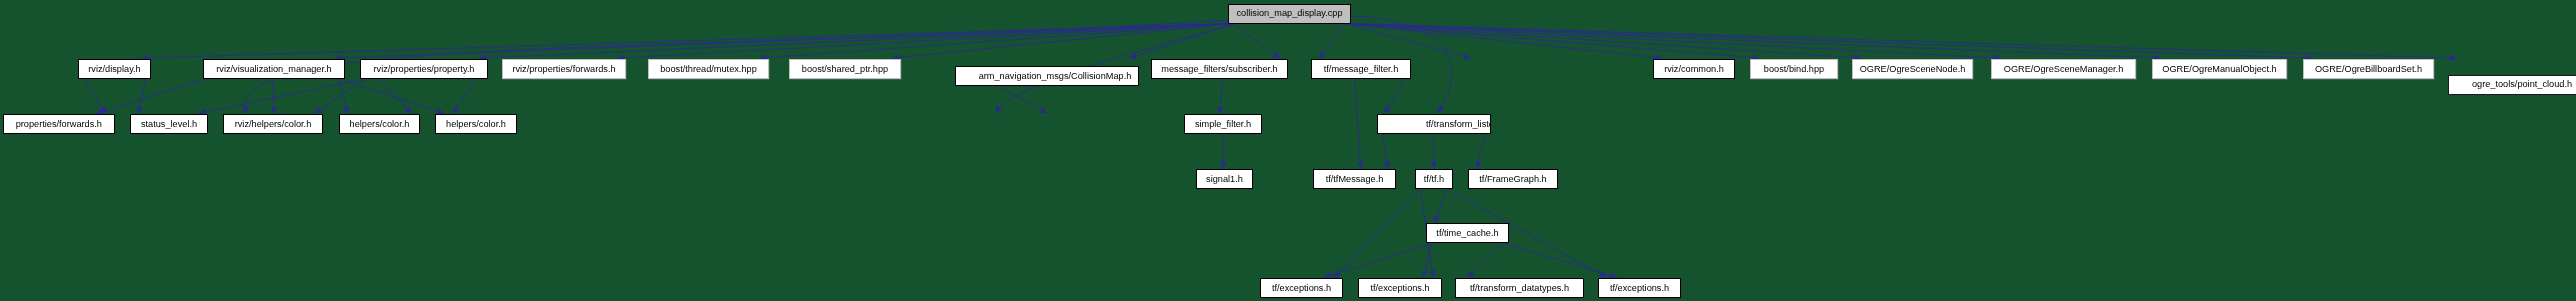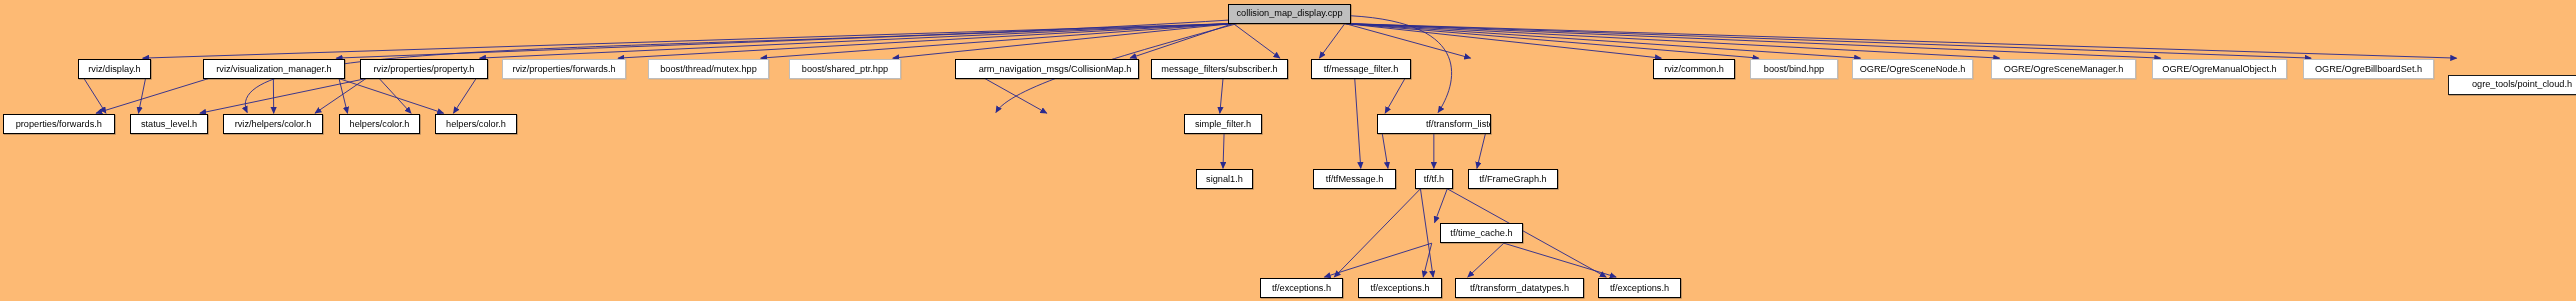--- a/index.html
+++ b/index.html
@@ -1,20 +1,20 @@
 <!DOCTYPE html>
 <html style="font-size:11.3px"><head>
 <meta charset="utf-8">
 <style>
   html, body { margin: 0; padding: 0; background: #ffffff; }
   #canvas {
     position: relative;
     width: 2576px;
     height: 302px;
-    background: #fdba74;
+    background: #14532d;
     font-family: "Liberation Sans", "DejaVu Sans", sans-serif;
     overflow: hidden;
   }
   #edge-layer {
     position: absolute;
     left: 0; top: 0;
     width: 2576px; height: 302px;
     pointer-events: none;
   }
   .node {
@@ -107,40 +107,40 @@
       </g>
   </svg>
 
 <div class="node root" style="left: 1228px; top: 3.5px; width: 123px;">collision_map_display.cpp</div>
     <div class="node" style="left: 78px; top: 59px; width: 73px;">rviz/display.h</div>
     <div class="node" style="left: 203px; top: 59px; width: 142px;">rviz/visualization_manager.h</div>
     <div class="node" style="left: 360px; top: 59px; width: 128px;">rviz/properties/property.h</div>
     <div class="node light" style="left: 502px; top: 59px; width: 124px;">rviz/properties/forwards.h</div>
     <div class="node light" style="left: 648px; top: 59px; width: 121px;">boost/thread/mutex.hpp</div>
     <div class="node light" style="left: 789px; top: 59px; width: 112px;">boost/shared_ptr.hpp</div>
-    <div class="node" style="left: 955px; top: 59px; width: 184px; padding-left: 16px;">arm_navigation_msgs/CollisionMap.h</div>
+    <div class="node" style="left: 955px; top: 66px; width: 184px; padding-left: 16px;">arm_navigation_msgs/CollisionMap.h</div>
     <div class="node" style="left: 1151px; top: 59px; width: 137px;">message_filters/subscriber.h</div>
     <div class="node" style="left: 1311px; top: 59px; width: 100px;">tf/message_filter.h</div>
     <div class="node" style="left: 1653px; top: 59px; width: 82px;">rviz/common.h</div>
     <div class="node light" style="left: 1750px; top: 59px; width: 88px;">boost/bind.hpp</div>
     <div class="node light" style="left: 1852px; top: 59px; width: 121px;">OGRE/OgreSceneNode.h</div>
     <div class="node light" style="left: 1991px; top: 59px; width: 145px; text-align: center;">OGRE/OgreSceneManager.h</div>
     <div class="node light" style="left: 2152px; top: 59px; width: 135px;">OGRE/OgreManualObject.h</div>
     <div class="node light" style="left: 2303px; top: 59px; width: 131px;">OGRE/OgreBillboardSet.h</div>
     <div class="node bold" style="left: 2448px; top: 75px; width: 148px;">ogre_tools/point_cloud.h</div>
     <div class="node" style="left: 2.8px; top: 114px; width: 112px;">properties/forwards.h</div>
     <div class="node" style="left: 130px; top: 114px; width: 78px;">status_level.h</div>
     <div class="node" style="left: 223px; top: 114px; width: 100px;">rviz/helpers/color.h</div>
     <div class="node" style="left: 339px; top: 114px; width: 81px;">helpers/color.h</div>
     <div class="node" style="left: 435px; top: 114px; width: 82px;">helpers/color.h</div>
     <div class="node" style="left: 1184px; top: 114px; width: 78px;">simple_filter.h</div>
     <div class="node" style="left: 1377px; top: 114px; width: 114px; padding-left: 48px;">tf/transform_listener.h</div>
     <div class="node" style="left: 1196px; top: 169px; width: 57px;">signal1.h</div>
     <div class="node" style="left: 1313px; top: 169px; width: 83px;">tf/tfMessage.h</div>
     <div class="node" style="left: 1415px; top: 169px; width: 38px;">tf/tf.h</div>
     <div class="node" style="left: 1468px; top: 169px; width: 90px;">tf/FrameGraph.h</div>
-    <div class="node" style="left: 1426px; top: 223px; width: 83px; margin-left: 14px;">tf/time_cache.h</div>
+    <div class="node" style="left: 1426px; top: 223px; width: 83px;">tf/time_cache.h</div>
     <div class="node" style="left: 1260px; top: 278px; width: 83px;">tf/exceptions.h</div>
     <div class="node" style="left: 1358px; top: 278px; width: 84px;">tf/exceptions.h</div>
     <div class="node" style="left: 1455px; top: 278px; width: 129px;">tf/transform_datatypes.h</div>
     <div class="node" style="left: 1598px; top: 278px; width: 83px;">tf/exceptions.h</div>
   </div>
 
 
 </body></html>

